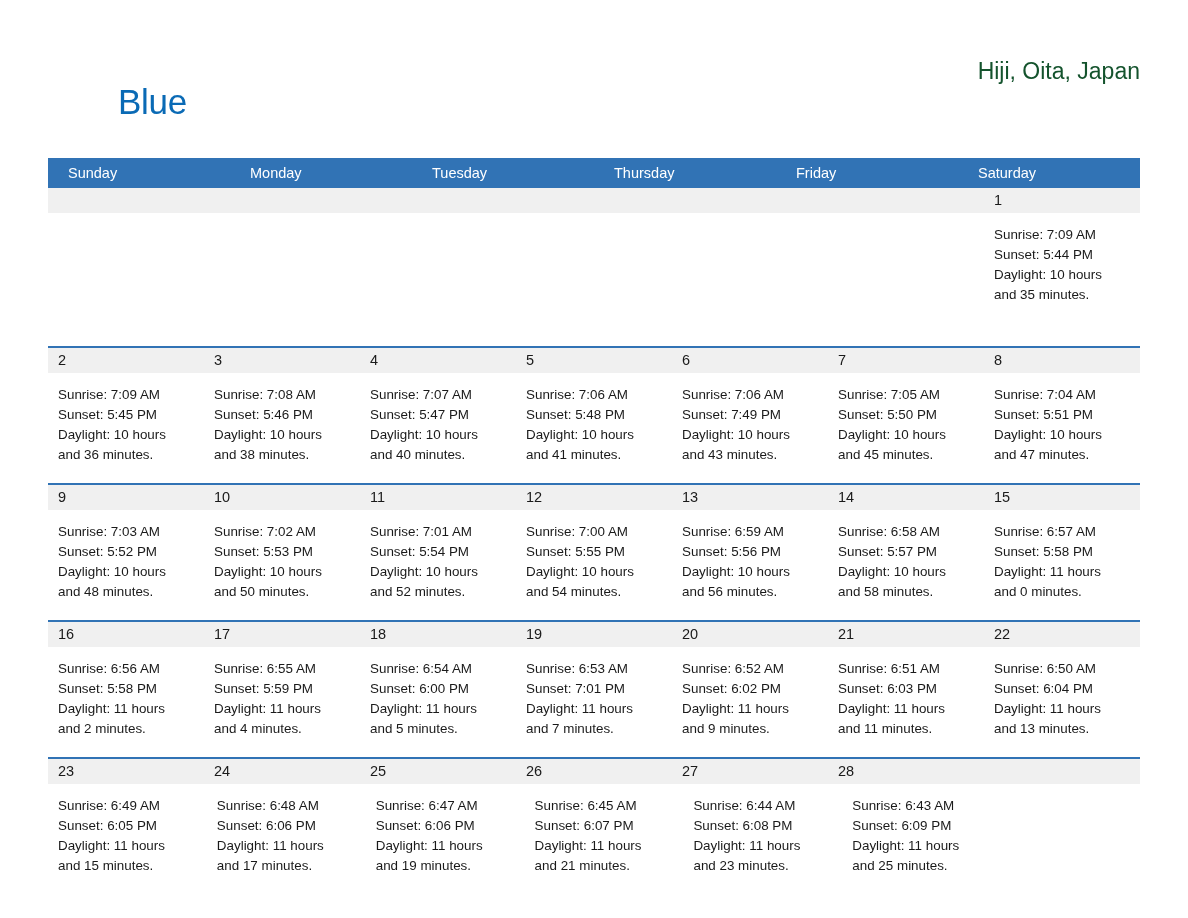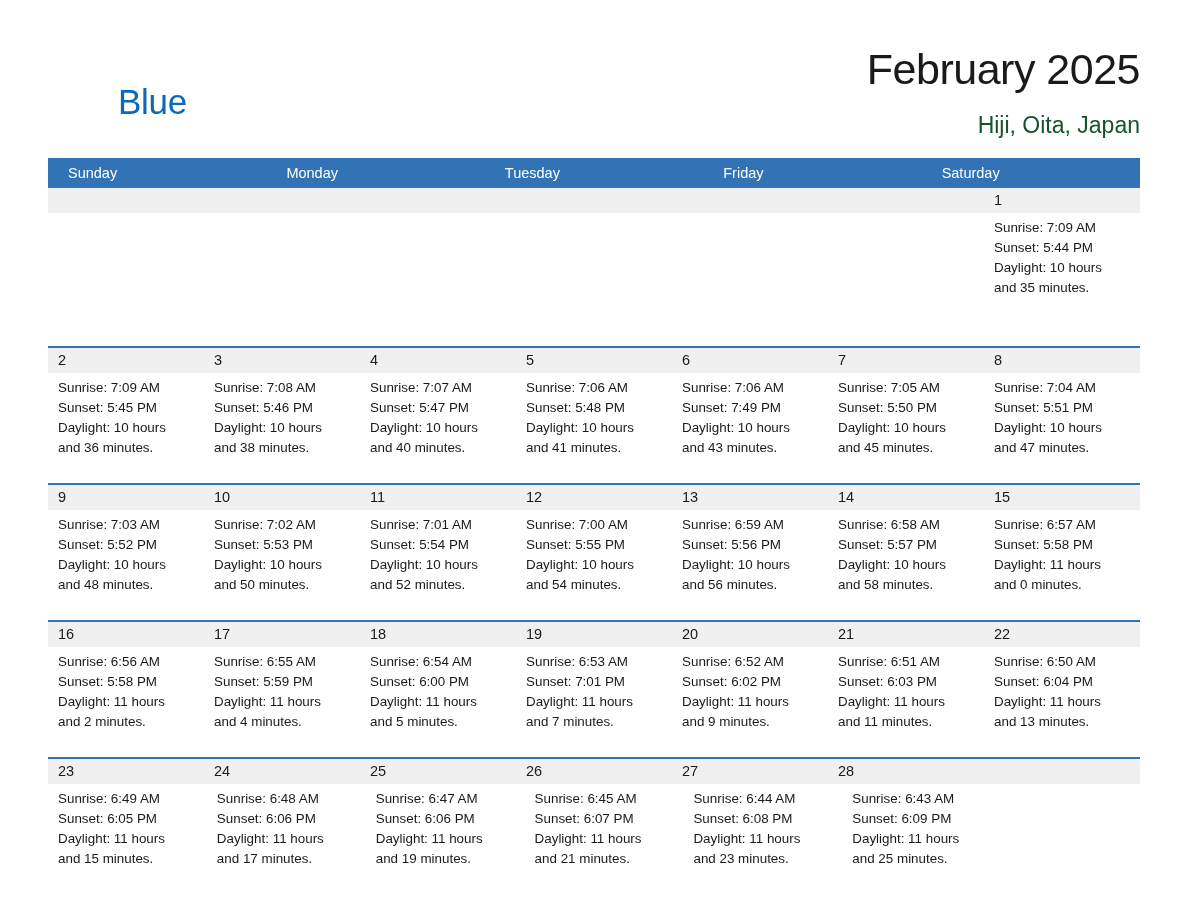--- a/index.html
+++ b/index.html
@@ -132,21 +132,21 @@
     box-sizing: border-box;
     color: #1a1a1a;
   }
   .detail-band {
     display: flex;
     background: #ffffff;
     min-height: 110px;
   }
   .detail-cell {
     flex: 1 1 0;
-    padding: 5px 10px 0 10px;
+    padding: 12px 10px 0 10px;
     box-sizing: border-box;
   }
   .detail-line {
     font-size: 13.4px;
     line-height: 20px;
     color: #1a1a1a;
     white-space: nowrap;
   }
   .week-row.first-week .detail-band {
     min-height: 133px;
@@ -161,31 +161,31 @@
 
 <div class="page">
 
   <div class="top-bar">
 
     <div class="brand">
       <div class="brand-line2">Blue</div>
     </div>
 
     <div class="title-block">
-      <div class="cal-title">February 2025</div>
       <div class="cal-location">Hiji, Oita, Japan</div>
     </div>
 
   </div>
 
   <div class="calendar">
     <div class="dow-row" id="dow-row">
         <div class="dow-cell">Sunday</div>
         <div class="dow-cell">Monday</div>
         <div class="dow-cell">Tuesday</div>
+        <div class="dow-cell">Thursday</div>
         <div class="dow-cell">Friday</div>
         <div class="dow-cell">Saturday</div>
       </div>
     <div id="weeks-container">
         <div class="week-row first-week">
           <div class="date-band">
             <div class="date-num"></div>
             <div class="date-num"></div>
             <div class="date-num"></div>
             <div class="date-num"></div>

